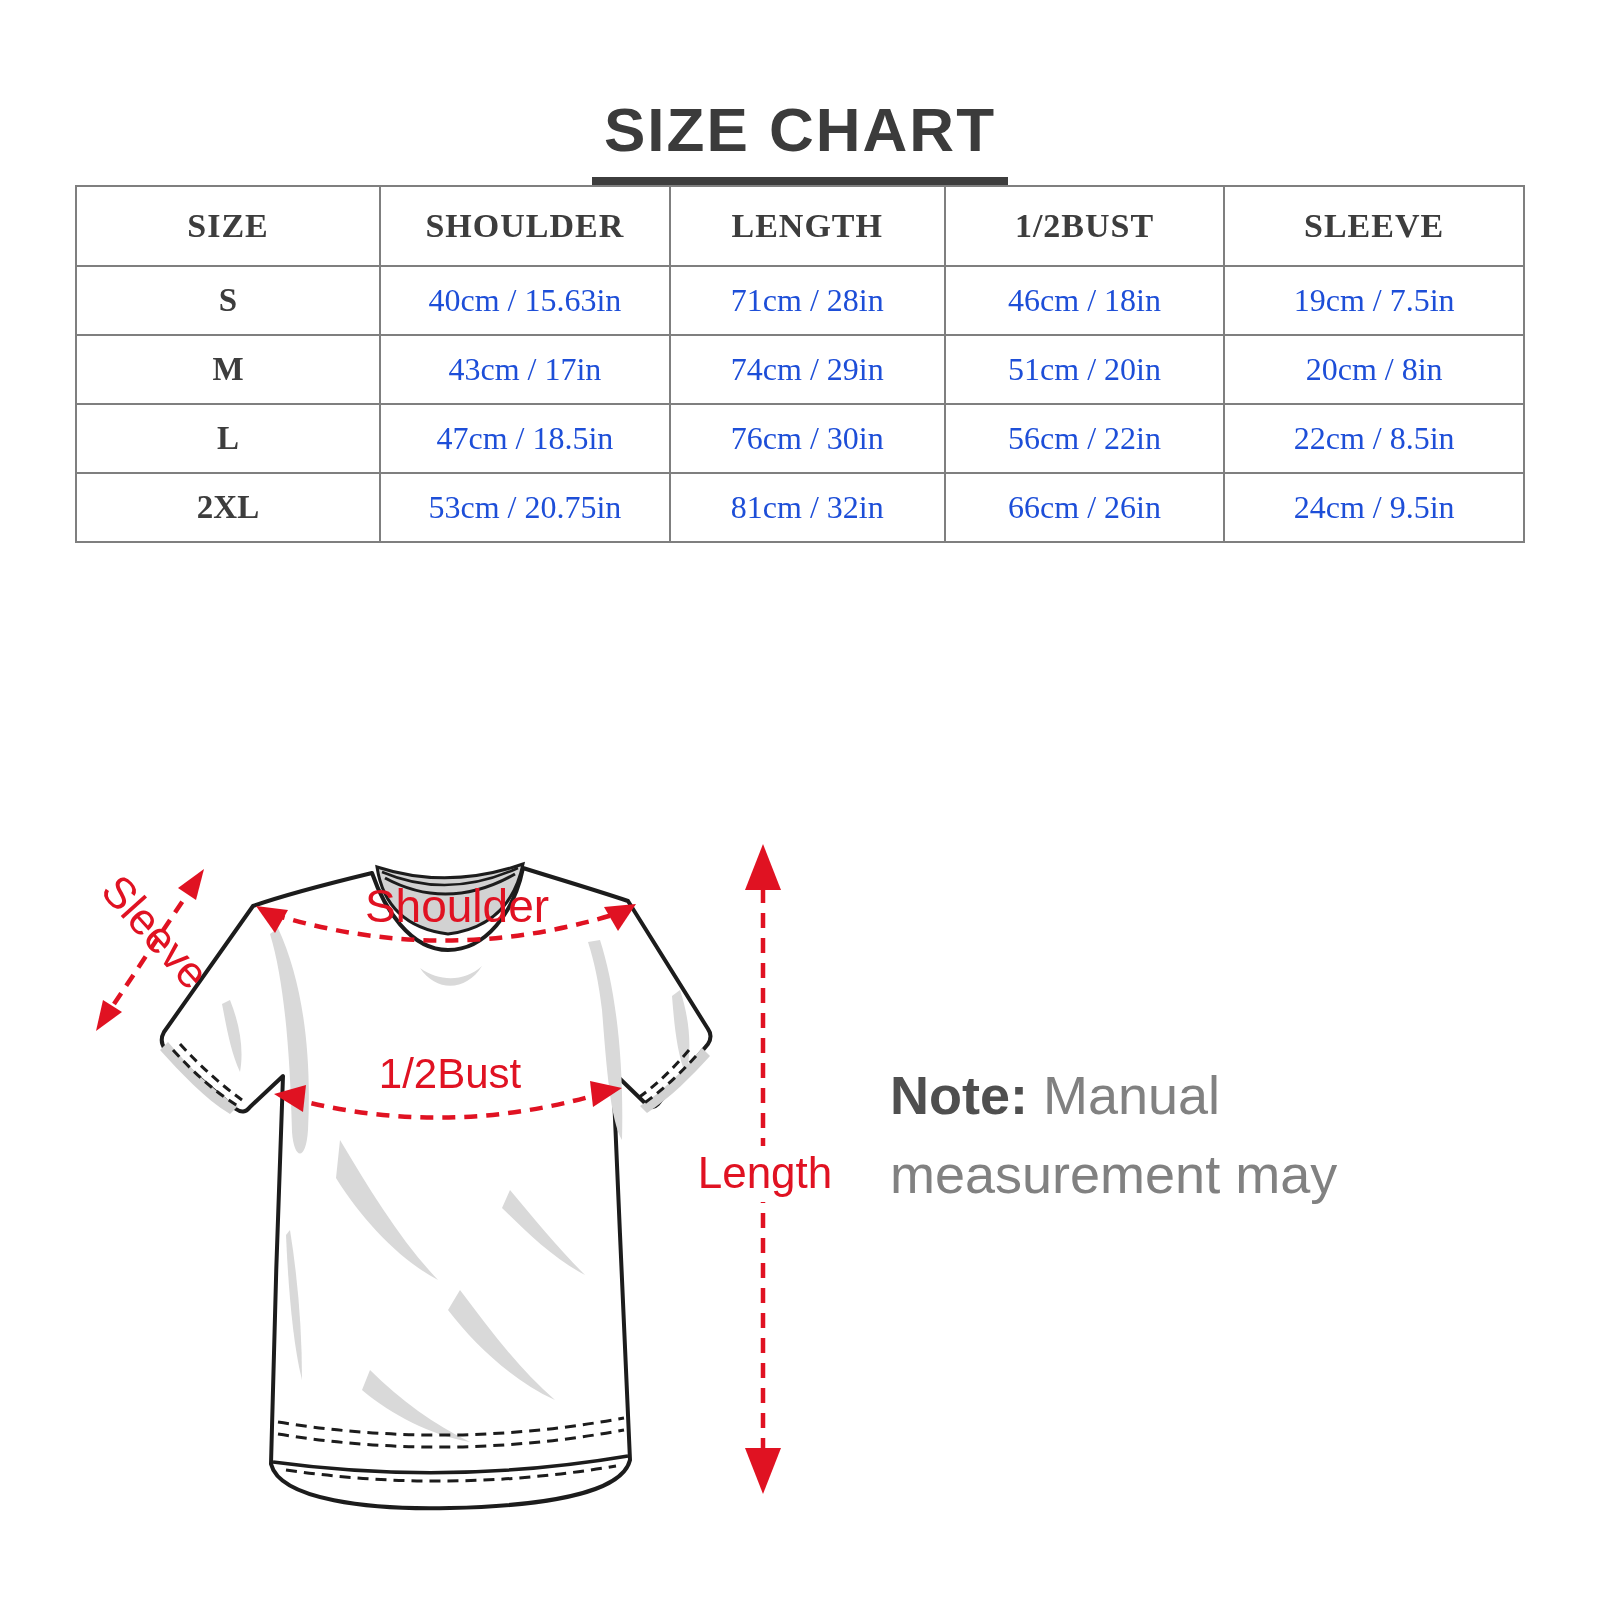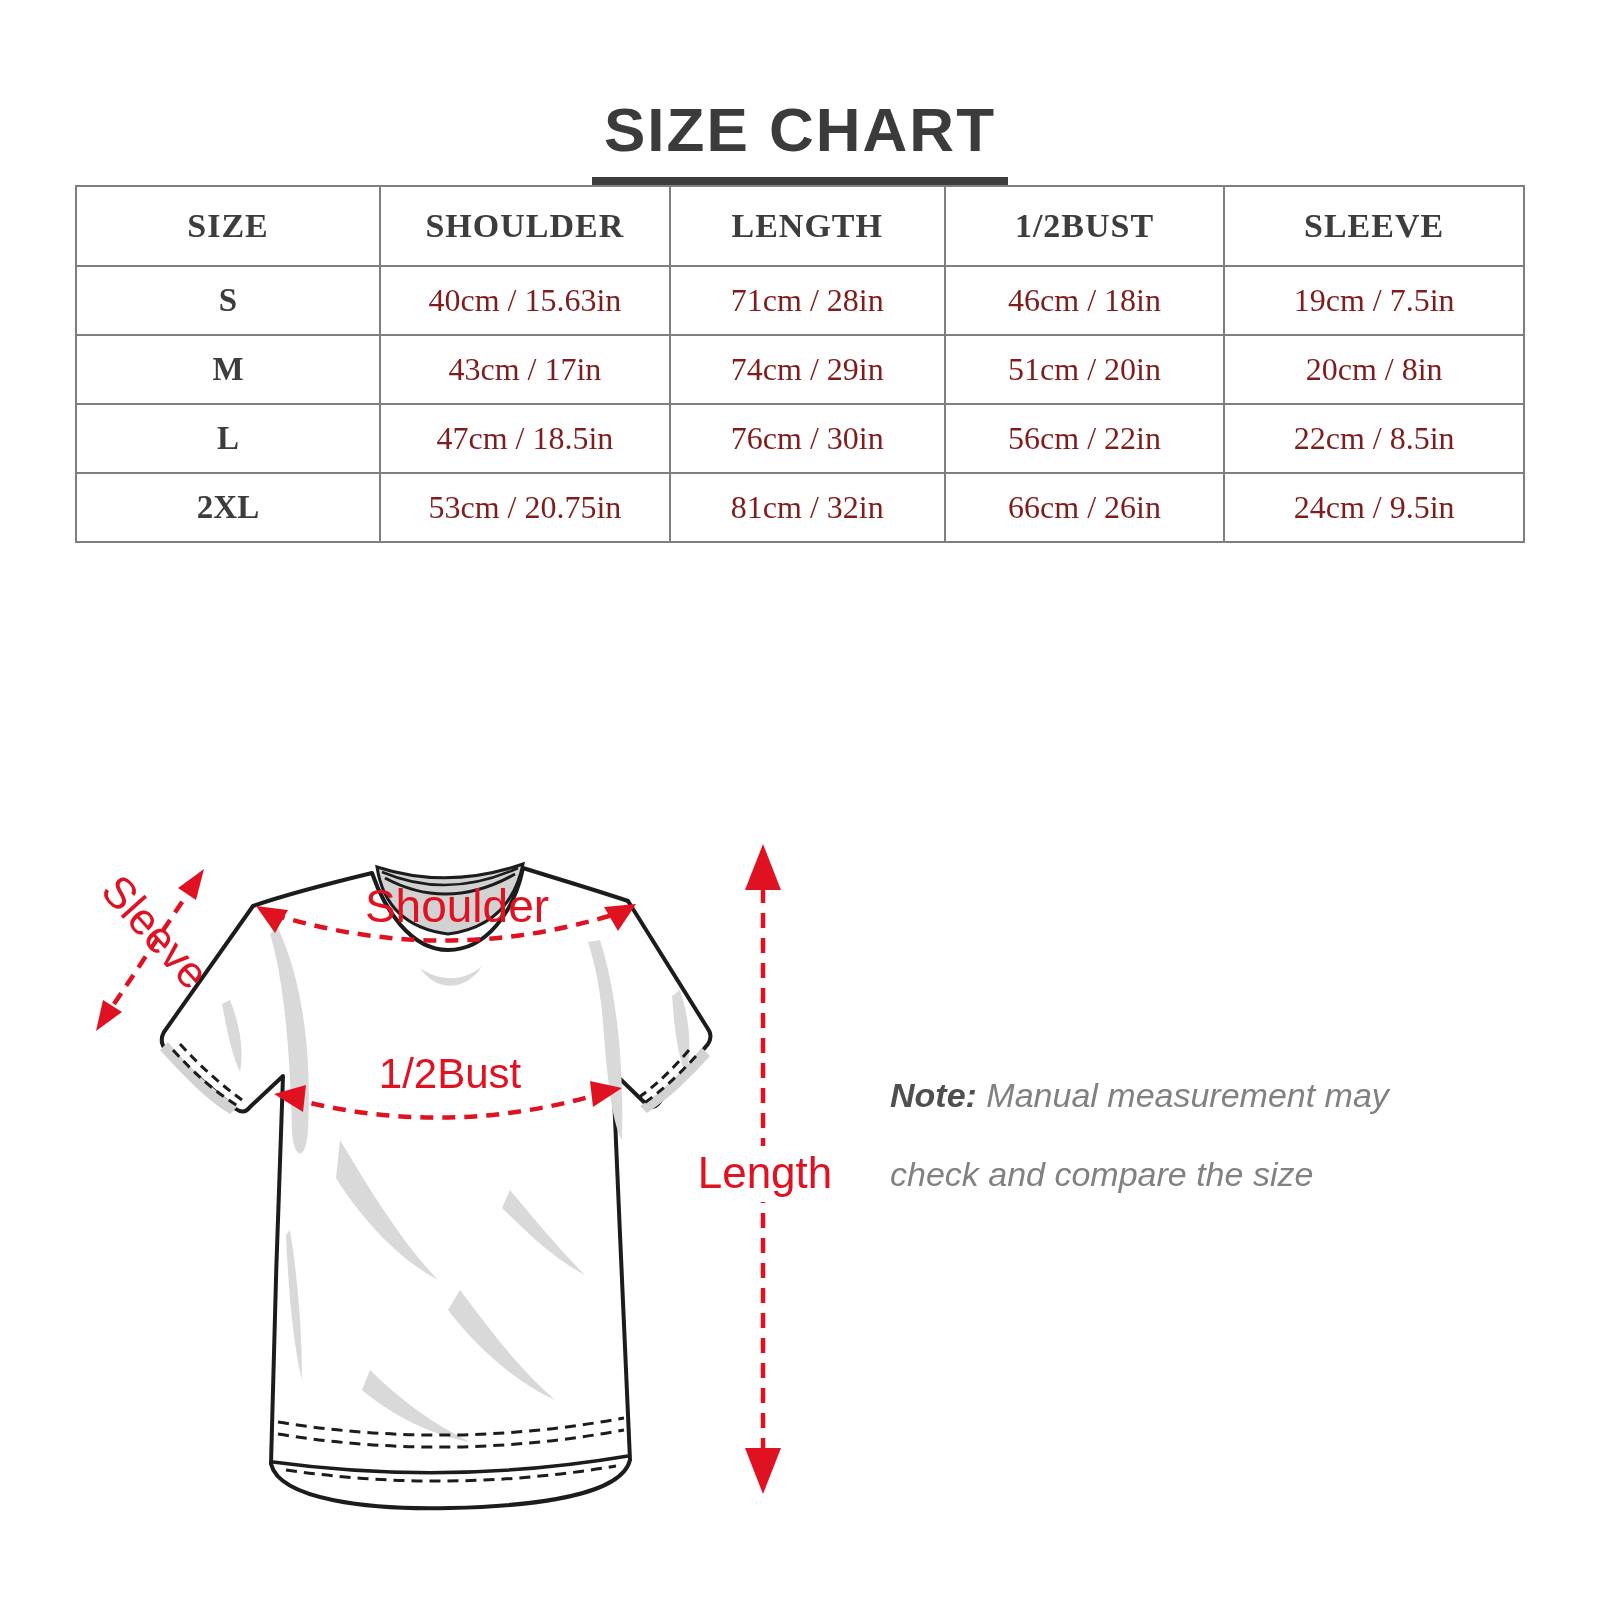--- a/index.html
+++ b/index.html
@@ -25,32 +25,32 @@
   }
   table.size-table th, table.size-table td{
     border:2px solid #7f7f7f;
     text-align:center;vertical-align:middle;
     padding:0;
   }
   table.size-table th{
     height:78px;font-size:34px;font-weight:bold;color:#3d3d3d;letter-spacing:1px;
   }
   table.size-table td{
-    height:67px;font-size:32px;color:#7f1d1d;font-weight:normal;
+    height:67px;font-size:32px;color:#1d4ed8;font-weight:normal;
   }
   table.size-table td.size-col{
     font-size:33px;font-weight:bold;color:#3d3d3d;
   }
   col.c1{width:21%}col.c2{width:20%}col.c3{width:19%}col.c4{width:19.3%}col.c5{width:20.7%}
   .diagram{
     position:absolute;left:40px;top:810px;width:840px;height:720px;
   }
   .note-block{
     position:absolute;left:890px;top:1056px;width:620px;
-    font-size:34px;line-height:79px;color:#818181;font-style:italic;
+    font-size:54px;line-height:79px;color:#818181;
   }
   .note-label{font-weight:bold;color:#4f4f4f;}
   .ann-text{font-family:"Liberation Sans",sans-serif;}
 </style>
 </head>
 <body>
 
 <div class="title-wrap">
   <h1 class="page-title">SIZE CHART</h1>
 </div>
@@ -184,14 +184,13 @@
       <polygon points="723,34 705,80 741,80" fill="#e01222"></polygon>
       <polygon points="723,684 705,638 741,638" fill="#e01222"></polygon>
       <rect x="652" y="336" width="146" height="56" fill="#ffffff"></rect>
       <text class="ann-text" x="725" y="378" text-anchor="middle" font-size="44" fill="#e01222">Length</text>
     </g>
   </g>
 </svg>
 
 <div class="note-block">
   <div><span class="note-label">Note:</span> <span>Manual measurement may</span></div>
-  <div>check and compare the size</div>
 </div>
 
 </body></html>

